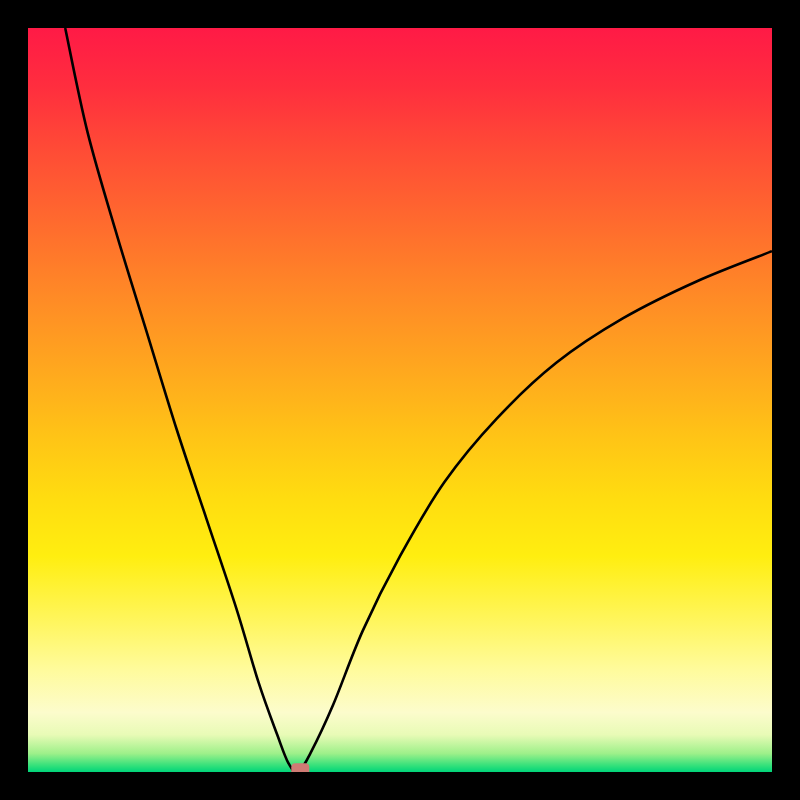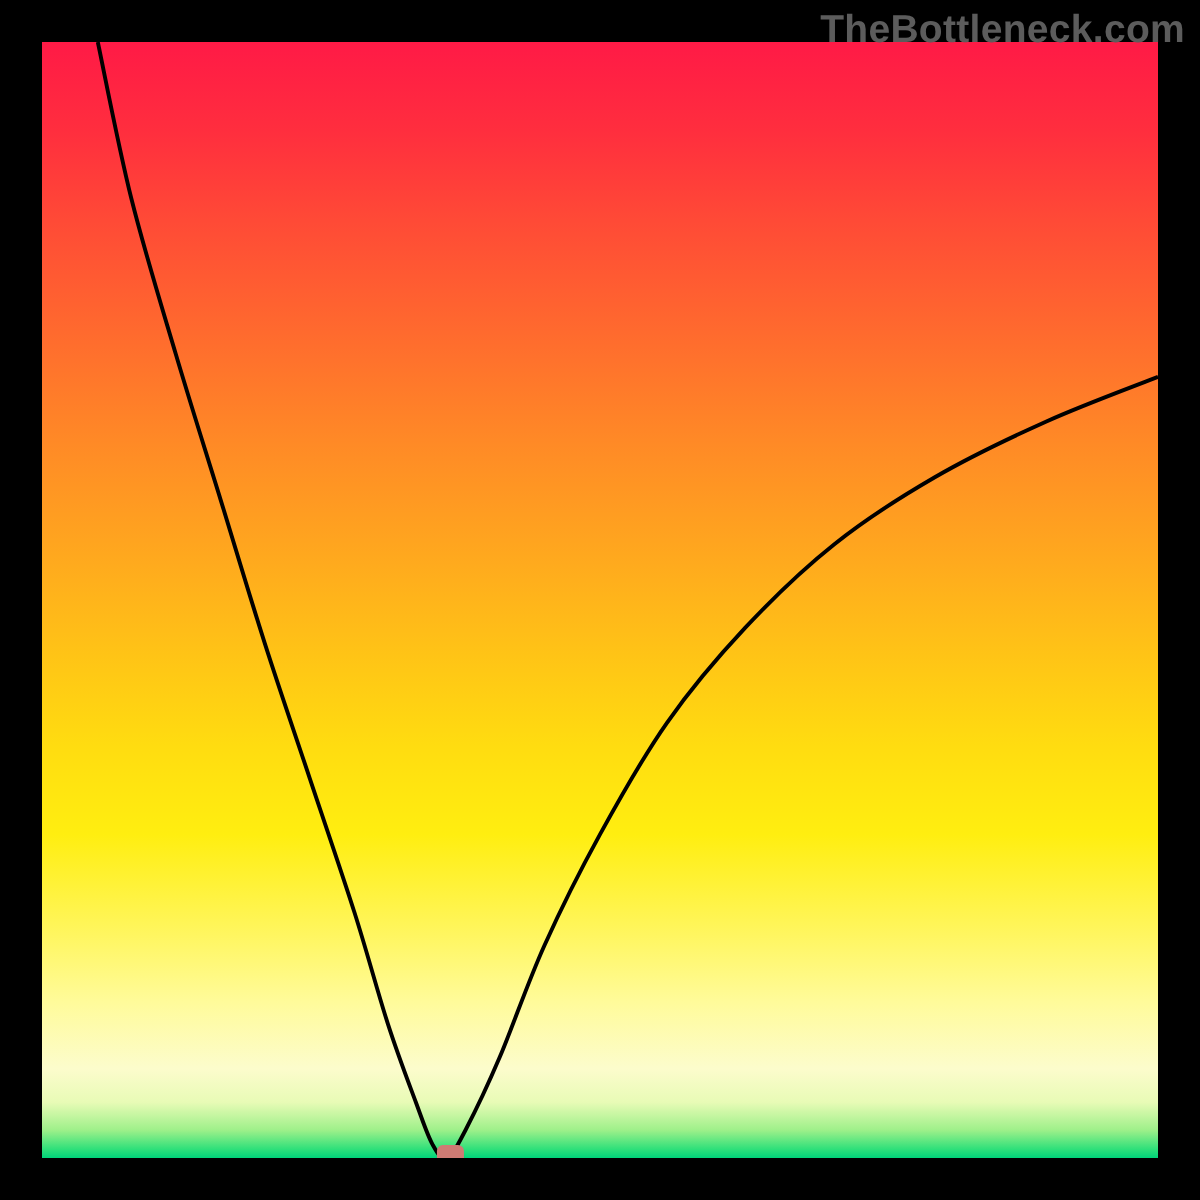--- a/index.html
+++ b/index.html
@@ -56,14 +56,13 @@
 </head>
 <body>
 
 <div class="frame">
   <div class="plot-area">
     <svg class="curve-svg" viewBox="0 0 744 744" preserveAspectRatio="none">
       <path class="curve-path" d="M 37.2 0 C 40.92 17.359999999999996, 50.84 69.43999999999997, 59.52 104.15999999999997 C 68.2 138.87999999999997, 79.36 174.84000000000003, 89.28 208.32000000000005 C 99.2 241.80000000000007, 109.12 272.8, 119.04 305.04 C 128.96 337.28000000000003, 138.88000000000002 370.76, 148.8 401.76 C 158.72 432.76, 168.64 461.28, 178.56 491.03999999999996 C 188.48000000000002 520.8, 199.64000000000001 553.04, 208.32000000000002 580.3199999999999 C 217.00000000000003 607.5999999999999, 223.82 633.64, 230.64 654.72 C 237.45999999999998 675.8000000000001, 244.28 693.4079999999999, 249.24 706.8 C 254.20000000000002 720.192, 256.928 728.872, 260.4 735.072 C 263.87199999999996 741.272, 266.352 745.736, 270.072 744 C 273.79200000000003 742.264, 276.89200000000005 735.8159999999999, 282.72 724.656 C 288.548 713.496, 296.35999999999996 697.376, 305.03999999999996 677.04 C 313.71999999999997 656.704, 323.64 627.4399999999999, 334.8 602.64 C 345.96000000000004 577.84, 358.36 553.04, 372 528.24 C 385.64 503.44, 400.52000000000004 476.78, 416.64000000000004 453.84 C 432.76000000000005 430.9, 450.12 410.44000000000005, 468.72 390.6 C 487.32000000000005 370.76, 507.16 351.53999999999996, 528.24 334.79999999999995 C 549.32 318.05999999999995, 571.6400000000001 303.8, 595.2 290.16 C 618.76 276.52000000000004, 644.8000000000001 264.12, 669.6 252.95999999999998 C 694.4 241.79999999999998, 731.6 228.16000000000003, 744 223.20000000000005" stroke="#000000"></path>
       <rect class="marker" rx="4" ry="4" width="18" height="13" x="263.304" y="735.268" fill="#cf7b74"></rect>
     </svg>
   </div>
-  <div class="watermark">TheBottleneck.com</div>
 </div>
 
 </body></html>

